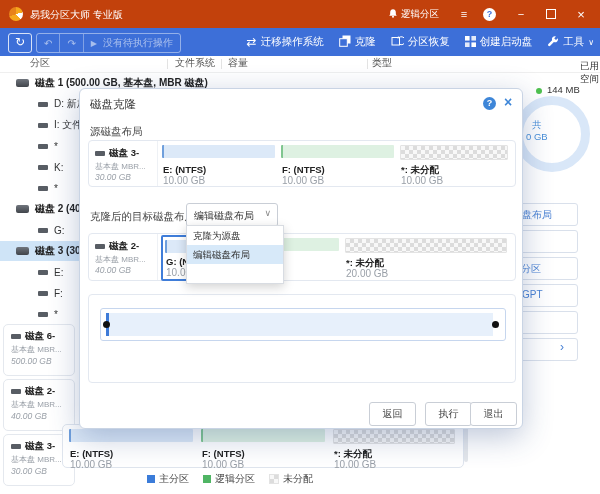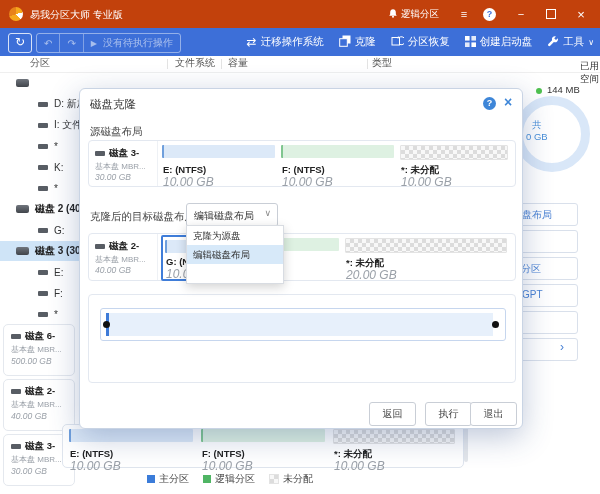--- a/index.html
+++ b/index.html
@@ -45,21 +45,21 @@
   .card .nm{position:absolute;left:7px;top:5px;font-size:9.5px;font-weight:bold;color:#222;display:flex;align-items:center;gap:4px;}
   .card .inf{position:absolute;left:7px;top:19px;font-size:8px;color:#9aa0a8;white-space:nowrap;}
   .card .sz{position:absolute;left:7px;top:31px;font-size:8.5px;color:#9aa0a8;font-style:italic;}
 
   .bar{height:13px;border-radius:1px;}
   .bar.p{background:#dce9f8;border-left:2px solid #6f9fdc;}
   .bar.l{background:#def1e2;border-left:2px solid #80c690;}
   .checker{background:repeating-conic-gradient(#dcdcdc 0% 25%,#f8f8f8 0% 50%) 0 0/8px 8px;border:1px solid #e3e3e3;}
   .pcell{position:absolute;}
   .pcell .plabel{position:absolute;left:1px;top:19px;font-size:9.5px;font-weight:bold;color:#222;white-space:nowrap;}
-  .pcell .psize{position:absolute;left:1px;top:30px;font-size:12px;font-style:italic;color:#9aa0a8;white-space:nowrap;}
+  .pcell .psize{position:absolute;left:1px;top:30px;font-size:10px;color:#9aa0a8;white-space:nowrap;}
 
   .mapbox{position:absolute;left:62px;top:424px;width:400px;height:42px;border:1px solid #dfe5ee;border-radius:5px;background:#fff;}
 
   .legend{position:absolute;left:60px;top:472px;width:340px;display:flex;justify-content:center;gap:14px;align-items:center;}
   .leg-item{display:flex;align-items:center;gap:4px;font-size:10px;color:#444;}
   .leg-sq{width:8px;height:8px;}
 
   .scroll-thumb{position:absolute;left:464px;top:100px;width:4px;height:362px;background:#e4e7eb;border-radius:2px;}
 
   
@@ -194,20 +194,21 @@
   <div class="colhead" style="left:175px;">文件系统</div>
   <div class="colhead" style="left:228px;">容量</div>
   <div class="colhead" style="left:372px;">类型</div>
   <div class="colsep" style="left:167px;"></div>
   <div class="colsep" style="left:221px;"></div>
   <div class="colsep" style="left:367px;"></div>
   <div class="headline"></div>
 
   <div class="tree-row disk" style="top:73px;width:320px;padding-left:16px;">
     <span class="ic-disk"></span>
+      <span>磁盘 1 (500.00 GB, 基本盘, MBR 磁盘)</span>
   </div>
   <div class="tree-row" style="top:94px;width:140px;padding-left:38px;">
     <span class="ic-part"></span>
       <span>D: 新加卷</span>
   </div>
   <div class="tree-row" style="top:115px;width:140px;padding-left:38px;">
     <span class="ic-part"></span>
       <span>I: 文件</span>
   </div>
   <div class="tree-row" style="top:136px;width:140px;padding-left:38px;">

